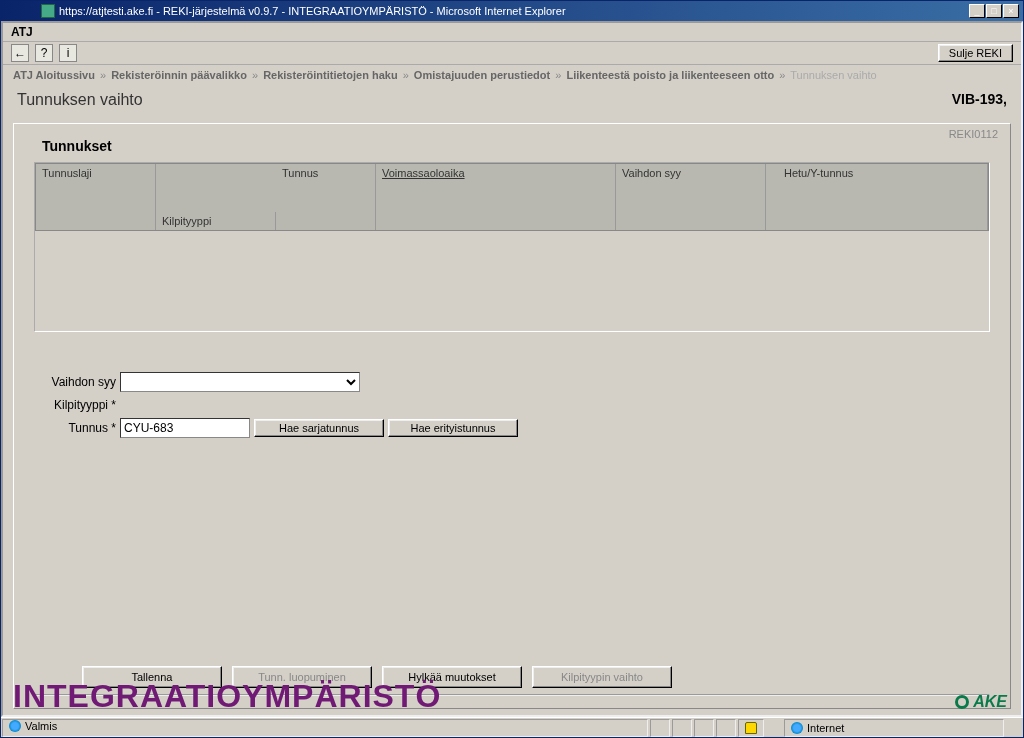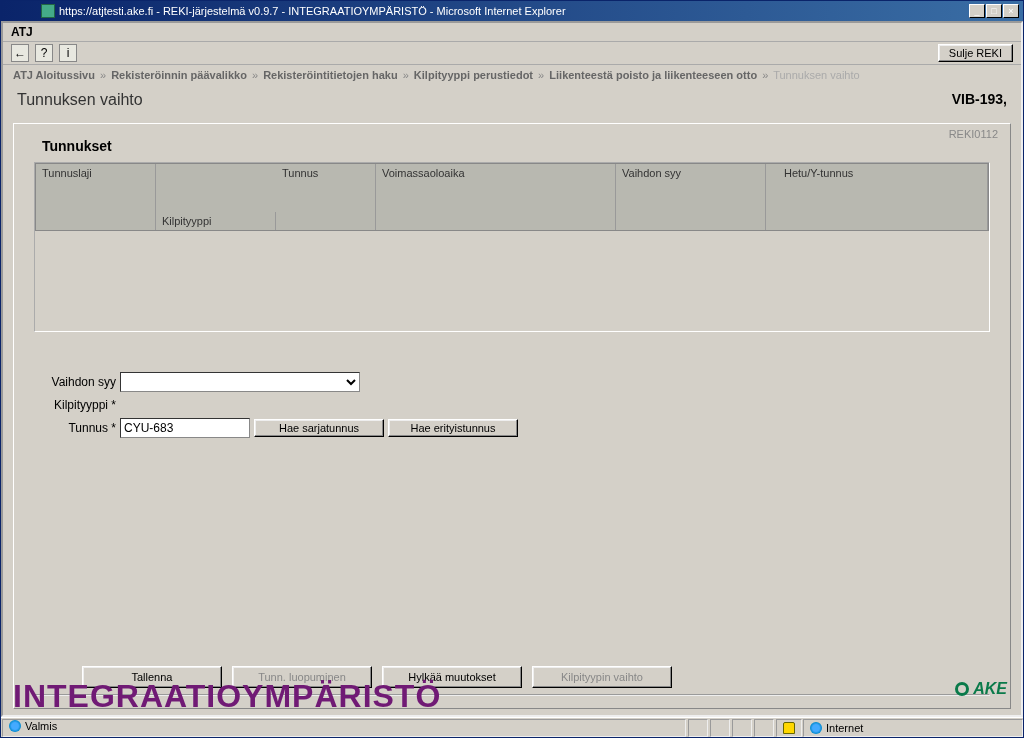--- a/index.html
+++ b/index.html
@@ -139,21 +139,21 @@
   display: flex;
   background: #b8b8b0;
   border: 1px solid #888;
 }
 .table-hdr > div {
   padding: 3px 6px;
   color: #333;
   font-size: 11px;
   border-right: 1px solid #999;
 }
-.col0{width:120px;} .col1{width:120px;margin-top:48px;} .col2{width:100px;} .col3{width:240px;} .col4{width:150px;} .col5{flex:1;margin-left:12px;}
+.col0{width:120px;} .col1{width:120px;margin-top:48px;} .col2{width:100px;} .col3{width:240px;text-decoration:underline;} .col4{width:150px;} .col5{flex:1;margin-left:12px;}
 .form-area {
   margin-top: 40px;
 }
 .form-row {
   display: flex;
   align-items: center;
   margin-bottom: 6px;
   gap: 4px;
 }
 .form-label {
@@ -182,21 +182,21 @@
   position: absolute;
   bottom: 0;
   left: 10px;
   font-size: 32px;
   font-weight: bold;
   color: #701a75;
   letter-spacing: 1px;
 }
 .logo-right {
   position: absolute;
-  bottom: 17px;
+  bottom: 4px;
   right: 14px;
   color: #0a7a4a;
   font-weight: bold;
   font-style: italic;
   font-size: 16px;
   display: flex;
   align-items: center;
   gap: 4px;
   margin-top: 37px;
 }
@@ -206,21 +206,21 @@
 .statusbar {
   height: 20px;
   background: #d4d0c8;
   border-top: 1px solid #fff;
   display: flex;
   align-items: center;
   font-size: 11px;
 }
 .status-left { flex: 1; padding: 0 6px; border: 1px inset #eee; margin: 1px; height: 18px; display:flex; align-items:flex-start; gap:4px; }
 .status-seg { width: 20px; height: 18px; border: 1px inset #eee; margin: 1px; }
-.status-right { width: 220px; border: 1px inset #eee; margin: 0; height: 18px; display:flex; align-items:center; gap:4px; padding:0 6px; }
+.status-right { width: 220px; border: 1px inset #eee; margin: 19px; height: 18px; display:flex; align-items:center; gap:4px; padding:0 6px; }
 .ie-small-icon { width: 12px; height: 12px; background: radial-gradient(circle, #4af 40%, #08c 70%); border-radius: 50%; }
 .lock-icon { width: 12px; height: 12px; background: gold; border-radius: 2px 2px 0 0; border: 1px solid #660; }
 </style>
 </head>
 <body>
 
 <div class="window">
 
   <div class="titlebar">
     <div class="titlebar-left">
@@ -249,21 +249,21 @@
       <button class="btn">Sulje REKI</button>
     </div>
 
     <div class="breadcrumb">
       <span class="link">ATJ Aloitussivu</span>
       <span class="sep">»</span>
       <span class="link">Rekisteröinnin päävalikko</span>
       <span class="sep">»</span>
       <span class="link">Rekisteröintitietojen haku</span>
       <span class="sep">»</span>
-      <span class="link">Kilpityyppi perustiedot</span>
+      <span class="link">Omistajuuden perustiedot</span>
       <span class="sep">»</span>
       <span class="link">Liikenteestä poisto ja liikenteeseen otto</span>
       <span class="sep">»</span>
       <span class="current">Tunnuksen vaihto</span>
     </div>
 
     <div class="page-header">
       <div class="page-title">Tunnuksen vaihto</div>
       <div class="page-right">VIB-193,</div>
     </div>

